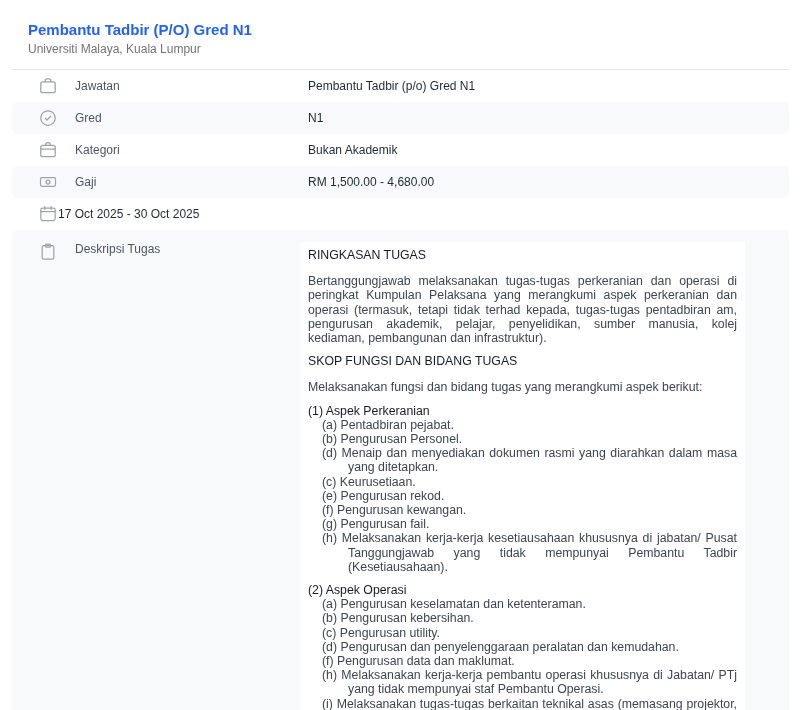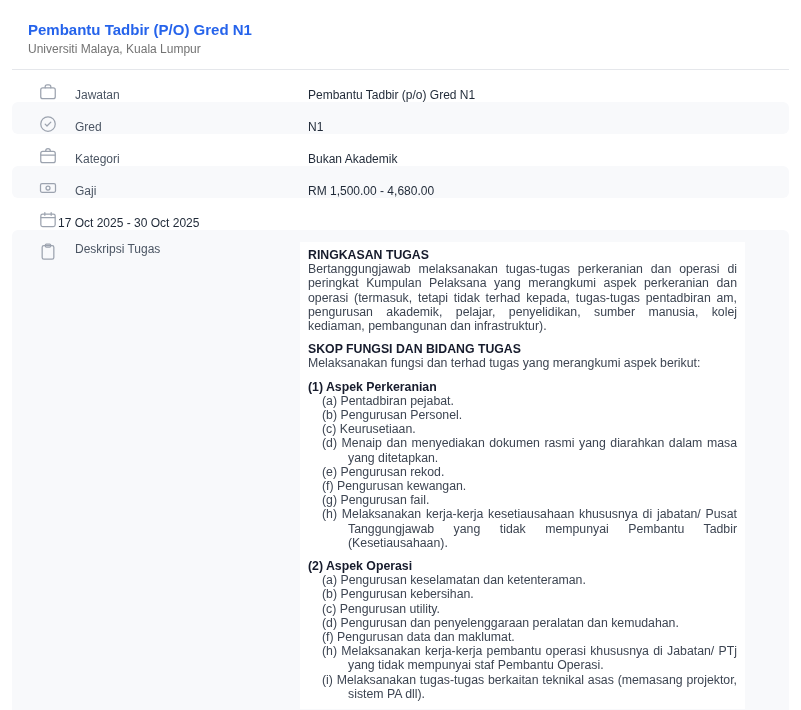--- a/index.html
+++ b/index.html
@@ -6,36 +6,36 @@
   body{
     width:801px;height:710px;overflow:hidden;background:#ffffff;
     font-family:"Liberation Sans",sans-serif;
     -webkit-font-smoothing:antialiased;
   }
   .page{padding:0 12px;}
   .header{padding:21px 16px 13px 16px;}
   .title{font-size:15px;font-weight:700;color:#2563eb;cursor:pointer;}
   .subtitle{font-size:12px;color:#737373;margin-top:4px;}
   .details{border-top:1px solid #e5e7eb;border-bottom:1px solid #e5e7eb;}
-  .row{display:flex;align-items:flex-end;min-height:32px;padding:0 16px 0 26px;box-sizing:border-box;}
+  .row{display:flex;align-items:center;min-height:32px;padding:0 16px 0 26px;box-sizing:border-box;}
   .row:nth-child(even){background:#f8f9fb;border-radius:6px;}
   .cell-icon{width:20px;height:20px;color:#9ca3af;flex:0 0 auto;display:flex;}
   .cell-icon svg{width:100%;height:100%;}
   .cell-label{margin-left:17px;width:233px;flex:0 0 auto;font-size:12px;color:#4b5563;}
   .cell-value{font-size:12px;color:#1f2937;}
   .row-desc{align-items:flex-start;padding-top:12px;padding-bottom:9px;}
   .desc-card{
     background:#ffffff;width:445px;box-sizing:border-box;margin-left:-8px;
     padding:6px 8px 8px 8px;font-size:12.3px;line-height:14.2px;
     color:#3d4552;text-align:justify;
   }
-  .d-heading{font-weight:700;color:#161b2c;margin-top:9px;}
+  .d-heading{font-weight:400;color:#161b2c;margin-top:9px;}
   .d-list{margin-top:9px;}
   .desc-card > :first-child{margin-top:0;}
-  .d-para{margin-top:0;}
+  .d-para{margin-top:12px;}
   .d-items{margin-left:14px;}
   .d-item{padding-left:26px;text-indent:-26px;}
 </style>
 </head>
 <body>
 
 <div class="page">
   <div class="header">
     <div class="title">Pembantu Tadbir (P/O) Gred N1</div>
     <div class="subtitle">Universiti Malaya, Kuala Lumpur</div>
@@ -96,28 +96,28 @@
           <svg viewBox="0 0 24 24" fill="none" stroke="currentColor" stroke-width="1.5" stroke-linecap="round" stroke-linejoin="round">
             <rect x="5" y="4.3" width="14" height="16.2" rx="2"></rect>
             <rect x="8.8" y="2.5" width="6.4" height="3.6" rx="1.2"></rect>
           </svg>
         </span>
         <span class="cell-label">Deskripsi Tugas</span>
         <div class="desc-card">
           <div class="d-heading">RINGKASAN TUGAS</div>
           <div class="d-para">Bertanggungjawab melaksanakan tugas-tugas perkeranian dan operasi di peringkat Kumpulan Pelaksana yang merangkumi aspek perkeranian dan operasi (termasuk, tetapi tidak terhad kepada, tugas-tugas pentadbiran am, pengurusan akademik, pelajar, penyelidikan, sumber manusia, kolej kediaman, pembangunan dan infrastruktur).</div>
           <div class="d-heading">SKOP FUNGSI DAN BIDANG TUGAS</div>
-          <div class="d-para">Melaksanakan fungsi dan terhad tugas yang merangkumi aspek berikut:</div>
+          <div class="d-para">Melaksanakan fungsi dan bidang tugas yang merangkumi aspek berikut:</div>
           <div class="d-list">
             <div class="d-heading">(1) Aspek Perkeranian</div>
             <div class="d-items">
               <div class="d-item">(a) Pentadbiran pejabat.</div>
               <div class="d-item">(b) Pengurusan Personel.</div>
+              <div class="d-item">(d) Menaip dan menyediakan dokumen rasmi yang diarahkan dalam masa yang ditetapkan.</div>
               <div class="d-item">(c) Keurusetiaan.</div>
-              <div class="d-item">(d) Menaip dan menyediakan dokumen rasmi yang diarahkan dalam masa yang ditetapkan.</div>
               <div class="d-item">(e) Pengurusan rekod.</div>
               <div class="d-item">(f) Pengurusan kewangan.</div>
               <div class="d-item">(g) Pengurusan fail.</div>
               <div class="d-item">(h) Melaksanakan kerja-kerja kesetiausahaan khususnya di jabatan/ Pusat Tanggungjawab yang tidak mempunyai Pembantu Tadbir (Kesetiausahaan).</div>
             </div>
           </div>
           <div class="d-list">
             <div class="d-heading">(2) Aspek Operasi</div>
             <div class="d-items">
               <div class="d-item">(a) Pengurusan keselamatan dan ketenteraman.</div>

